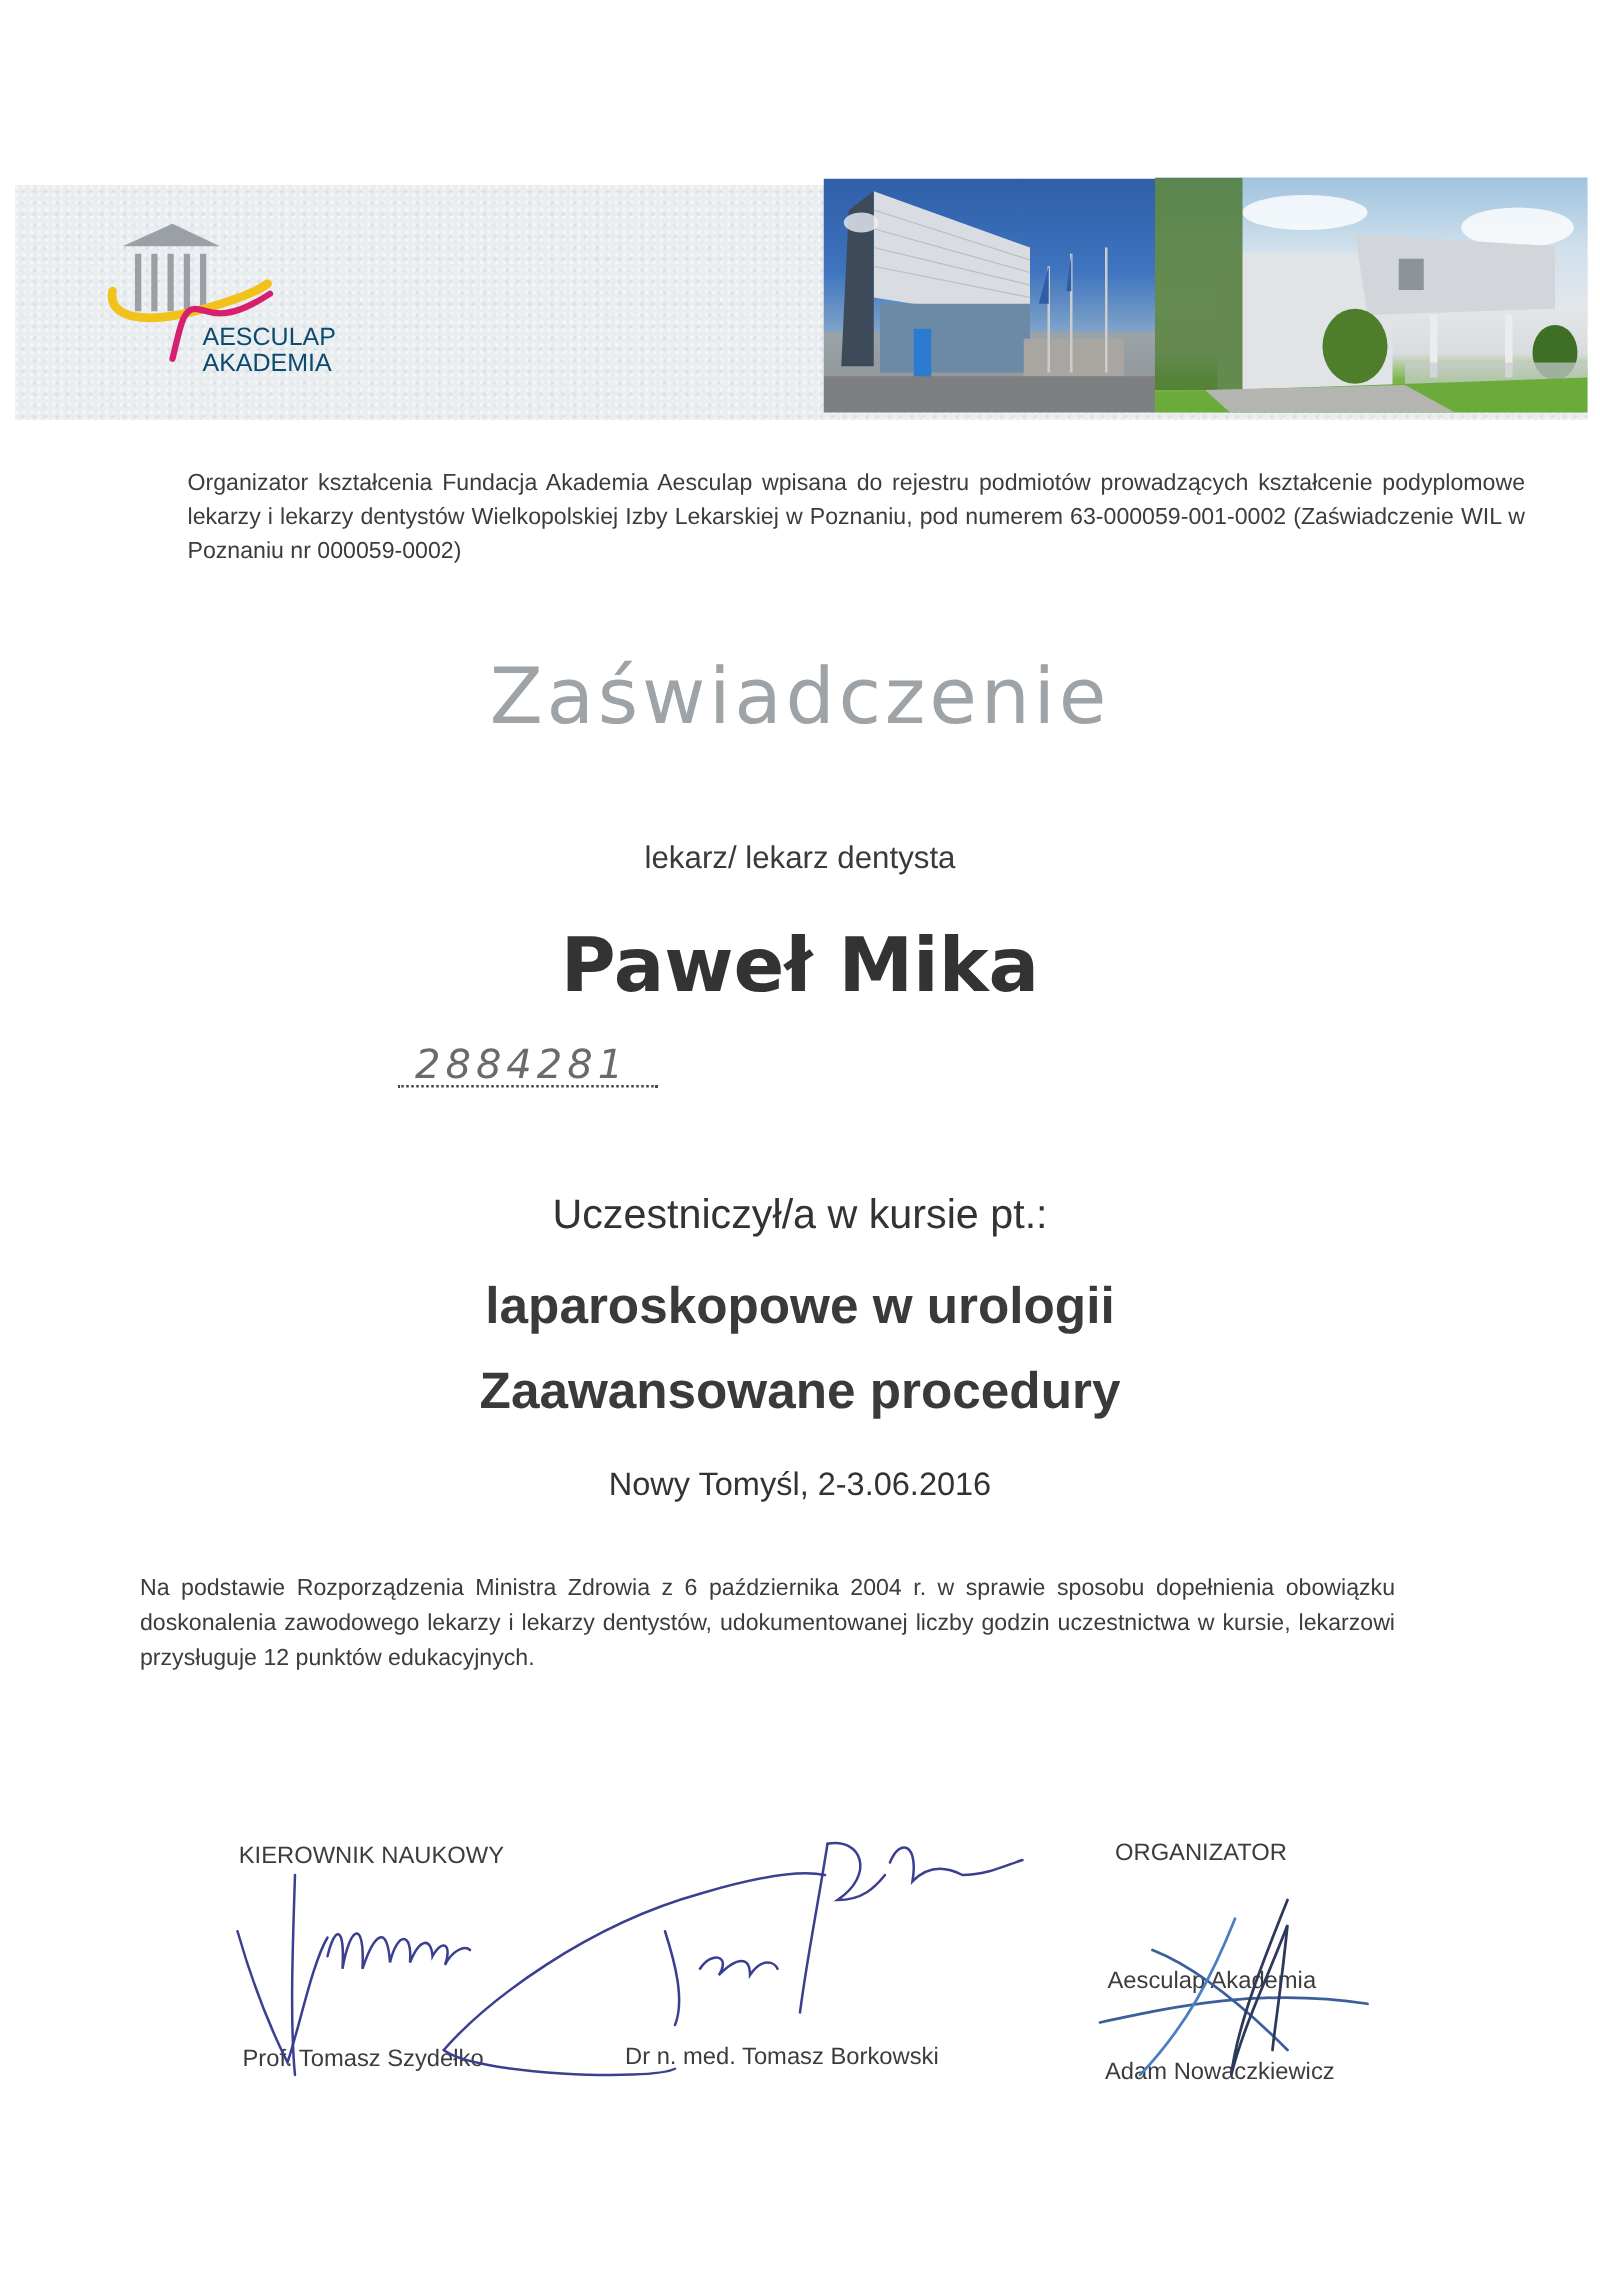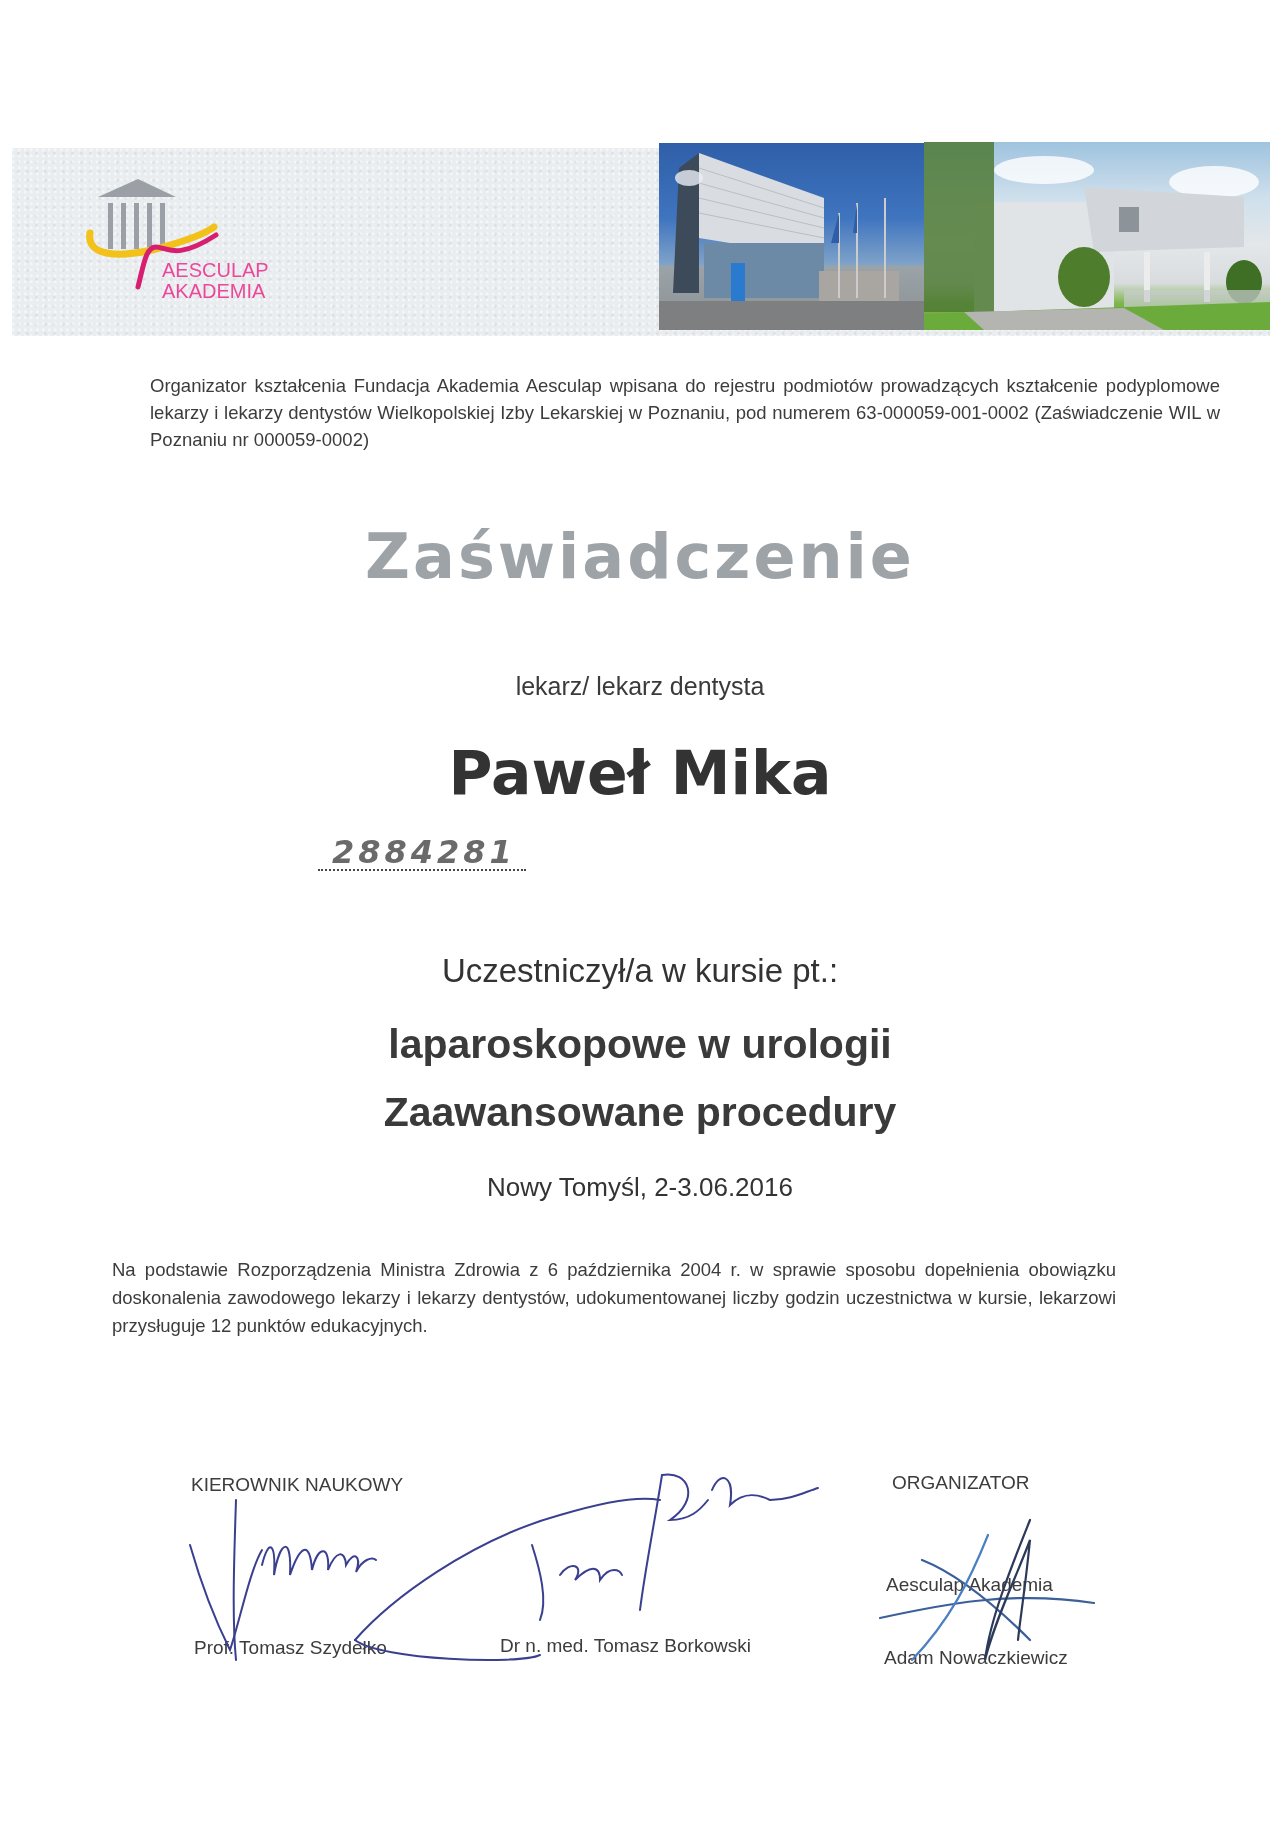--- a/index.html
+++ b/index.html
@@ -13,59 +13,59 @@
     .banner {
       left: 12px; top: 148px; width: 1258px; height: 188px;
       background: #e9edf0;
       background-image:
         radial-gradient(circle at 20% 30%, rgba(255,255,255,0.5) 0 1px, transparent 2px),
         radial-gradient(circle at 70% 60%, rgba(200,205,210,0.4) 0 1px, transparent 2px);
       background-size: 6px 6px, 9px 9px;
     }
     .logo { left: 86px; top: 175px; width: 200px; height: 140px; }
     .logo-text {
-      left: 162px; top: 260px; font-size: 20px; line-height: 21px; color: #ec4899; letter-spacing: 0px;
+      left: 162px; top: 260px; font-size: 20px; line-height: 21px; color: #0c4a6e; letter-spacing: 0px;
     }
     .photo1 {
       left: 659px; top: 143px; width: 265px; height: 187px; overflow: hidden;
       background: linear-gradient(180deg, #2f5fa8 0%, #3f74bf 40%, #7fa3c9 65%, #9aa3a8 66%, #8c9093 100%);
     }
     .photo2 {
       left: 924px; top: 142px; width: 346px; height: 188px; overflow: hidden;
       background: linear-gradient(180deg, #9fc3df 0%, #cfe0ec 30%, #e4e7ea 55%, #d9dcde 75%, #7cb54a 86%, #6aa63a 100%);
     }
 
     
     .intro {
       left: 110px; top: 372px; width: 1070px; font-size: 18.5px; line-height: 27px; color: #3c3c3c;
       text-align: justify;
       margin-left: 40px;
     }
     .title {
-      left: 0; width: 1280px; top: 520px; text-align: center; font-size: 62px; font-weight: bold;
+      left: 0; width: 1280px; top: 520px; text-align: center; font-size: 62px; font-weight: normal;
       color: #9ea3a8; letter-spacing: 3px;
       font-family: "DejaVu Sans", sans-serif;
     }
     .role {
       left: 0; width: 1280px; top: 672px; text-align: center; font-size: 25px; color: #3a3a3a;
     }
     .name {
       left: 0; width: 1280px; top: 738px; text-align: center; font-size: 60px; font-weight: bold; color: #333;
       font-family: "DejaVu Sans", sans-serif;
     }
     .license-row {
       left: 310px; top: 848px; font-size: 25px; color: #3a3a3a; white-space: nowrap;
     }
     .license-dots {
       display: inline-block; width: 208px; border-bottom: 2px dotted #444; margin-left: 8px;
       position: relative; height: 18px;
     }
     .license-num {
       position: absolute; left: 14px; bottom: -2px; font-family: "DejaVu Sans", sans-serif;
-      font-size: 32px; color: #6a6a6a; font-style: italic; letter-spacing: 4px; font-weight: 700;
+      font-size: 32px; color: #6a6a6a; font-style: italic; letter-spacing: 4px; font-weight: 400;
     }
     .participated {
       left: 0; width: 1280px; top: 952px; text-align: center; font-size: 33px; color: #333;
     }
     .course {
       left: 0; width: 1280px; top: 1010px; text-align: center; font-size: 41px; font-weight: bold; line-height: 68px; color: #3a3a3a;
     }
     .place {
       left: 0; width: 1280px; top: 1172px; text-align: center; font-size: 26px; color: #333;
     }

